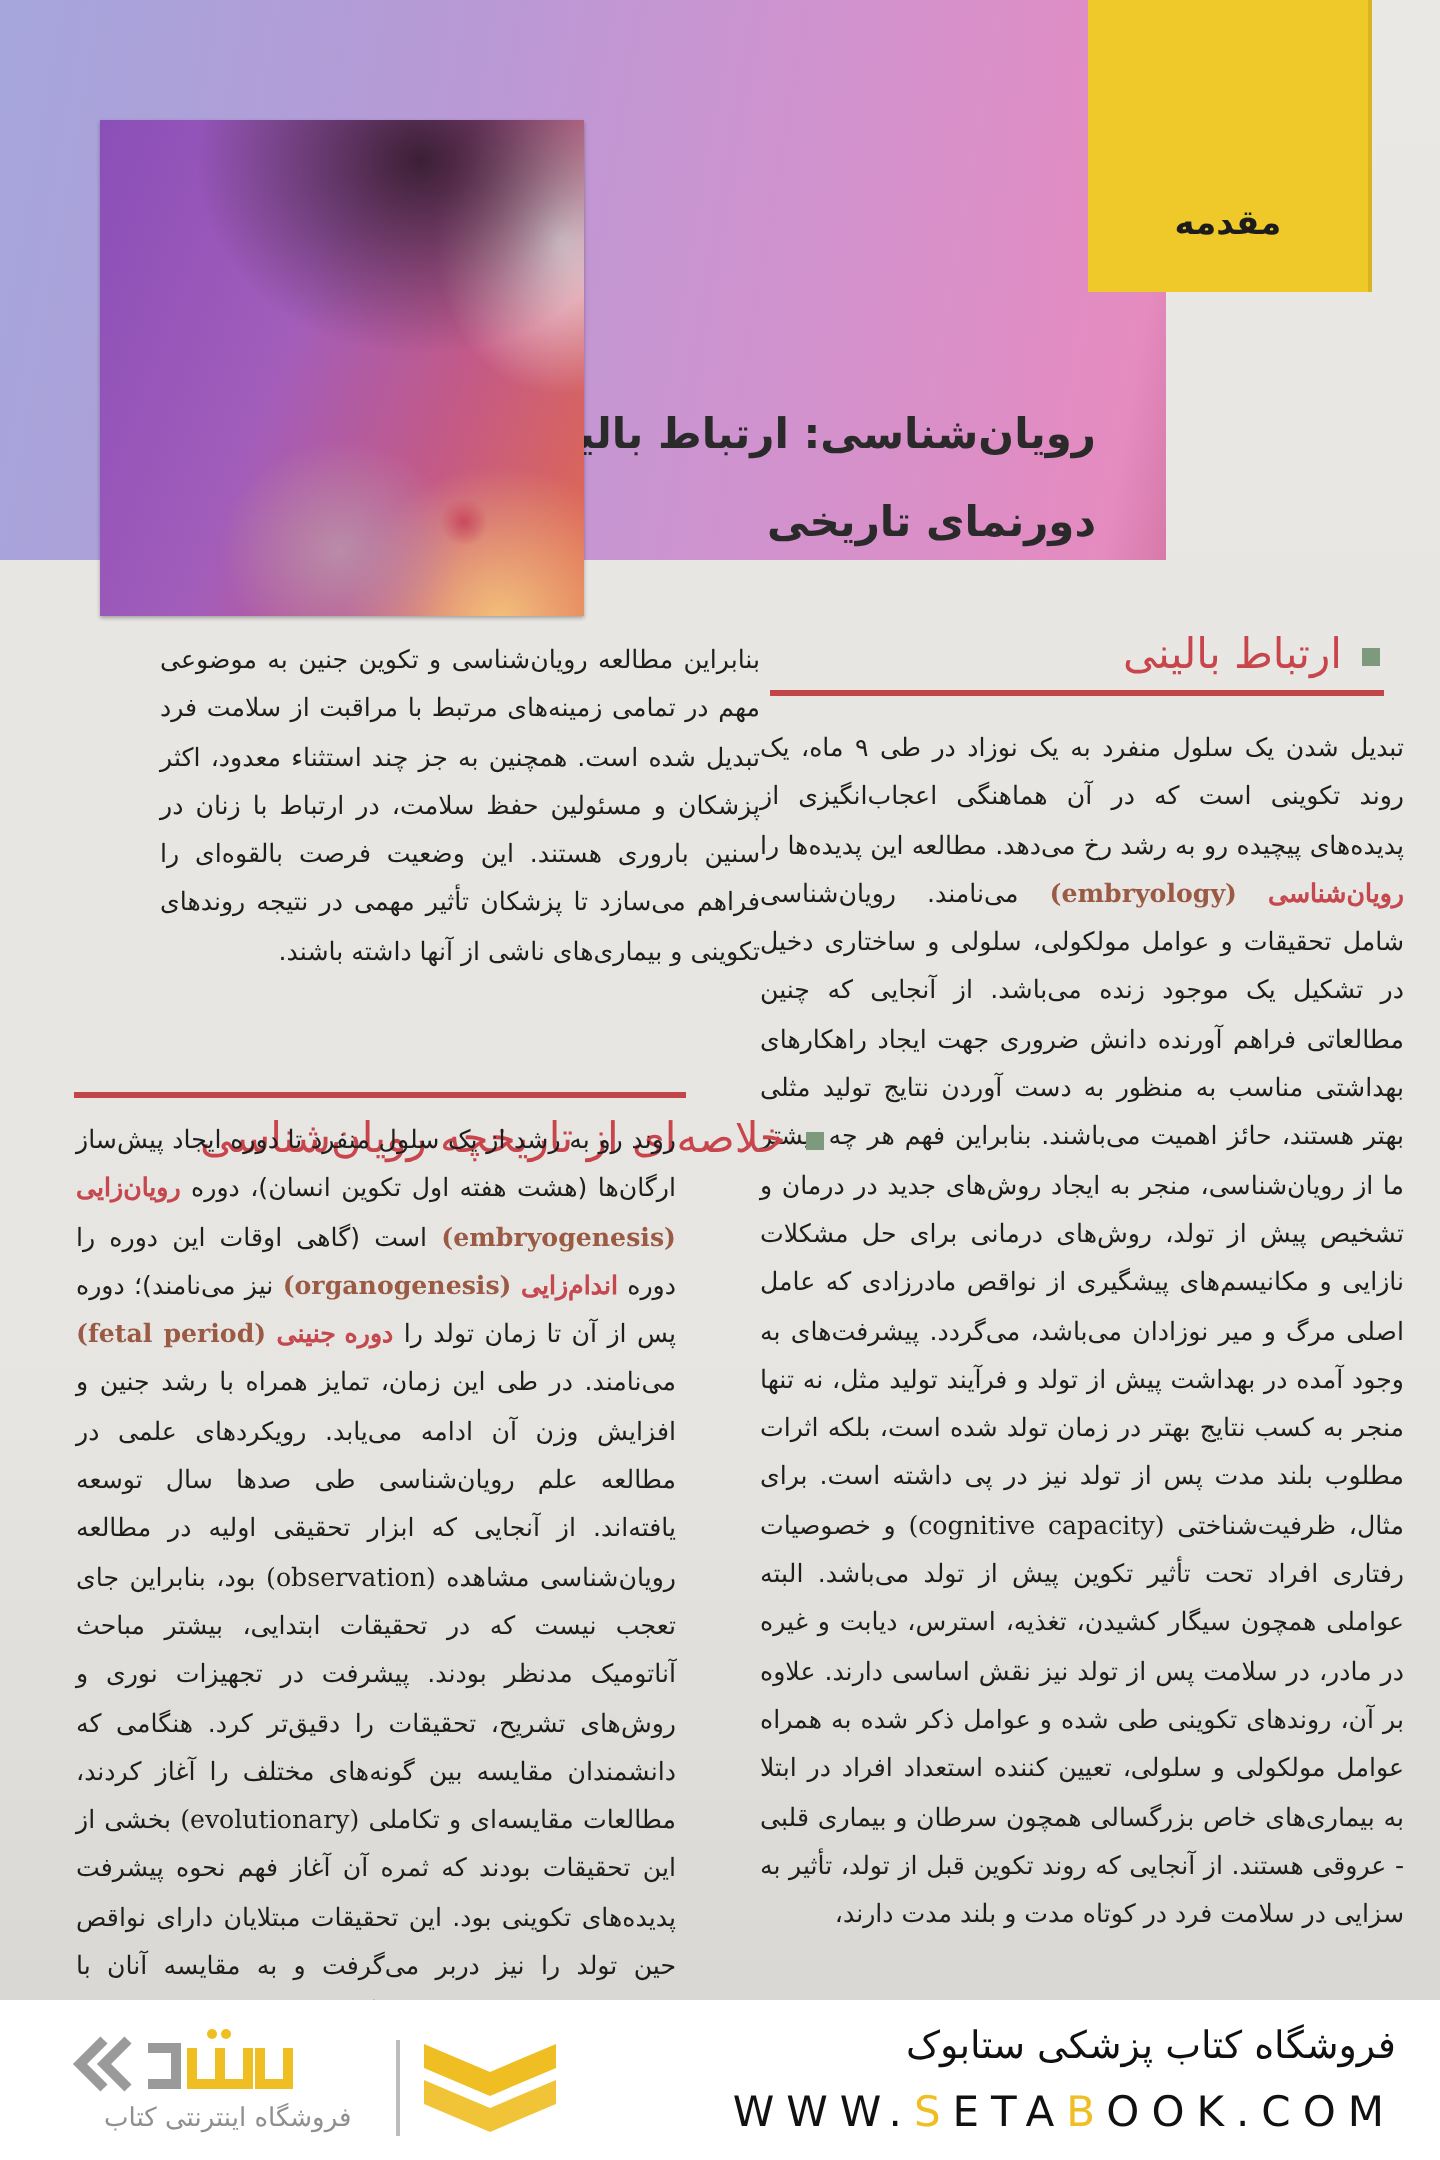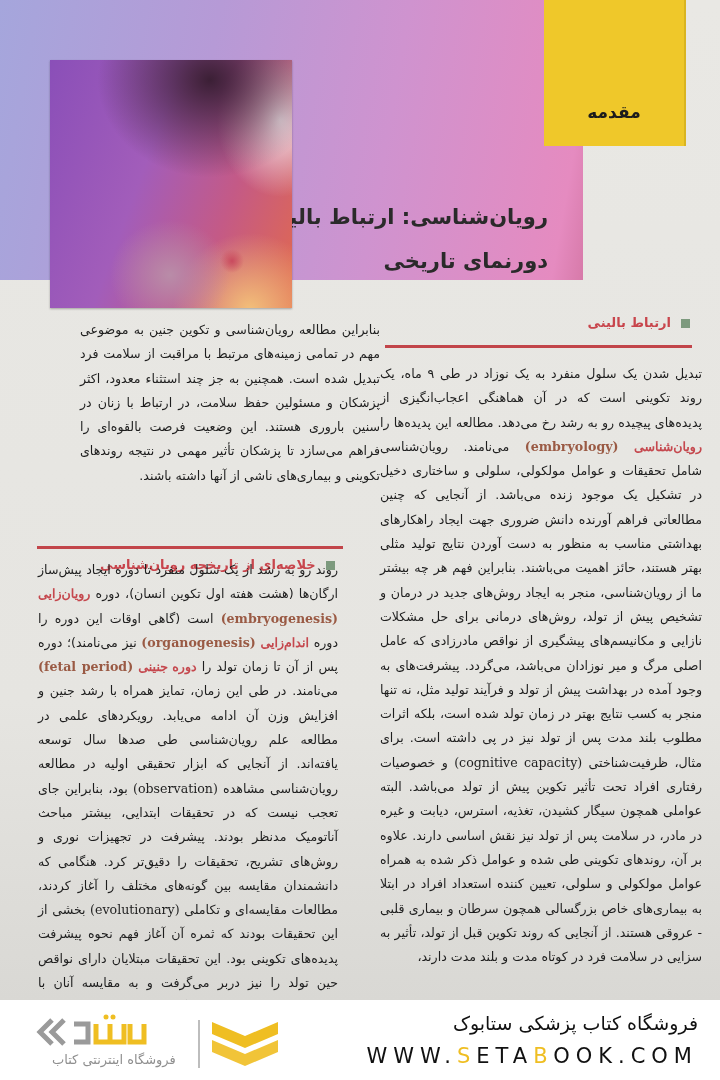--- a/index.html
+++ b/index.html
@@ -49,21 +49,21 @@
     position: absolute; direction: rtl; text-align: justify;
     font-family: "DejaVu Sans", sans-serif;
     font-size: 12.6px; line-height: 24.3px; color: #1e1e1e;
   }
   .col-right { right: 18px; top: 362px; width: 322px; }
   .col-left-top { left: 38px; top: 318px; width: 300px; margin-left: 42px; }
   .col-left-bottom { left: 38px; top: 558px; width: 300px; }
   .col p { text-align-last: right; }
   .section-head {
     position: absolute; direction: rtl; text-align: right;
-    font-weight: bold; font-size: 13px; color: #c8454c;
+    font-weight: normal; font-size: 21px; color: #c8454c;
   }
   .section-head .sq {
     display: inline-block; width: 9px; height: 9px; background: #7d9a7e;
     margin-left: 10px; vertical-align: middle;
   }
   .rule {
     position: absolute; height: 3px; background: #c2454a;
   }
   .kw { color: #c5484e; font-weight: bold; font-family: Liberation Serif, serif; }
   .en { font-family: "DejaVu Serif", serif; direction: ltr; unicode-bidi: embed; }

